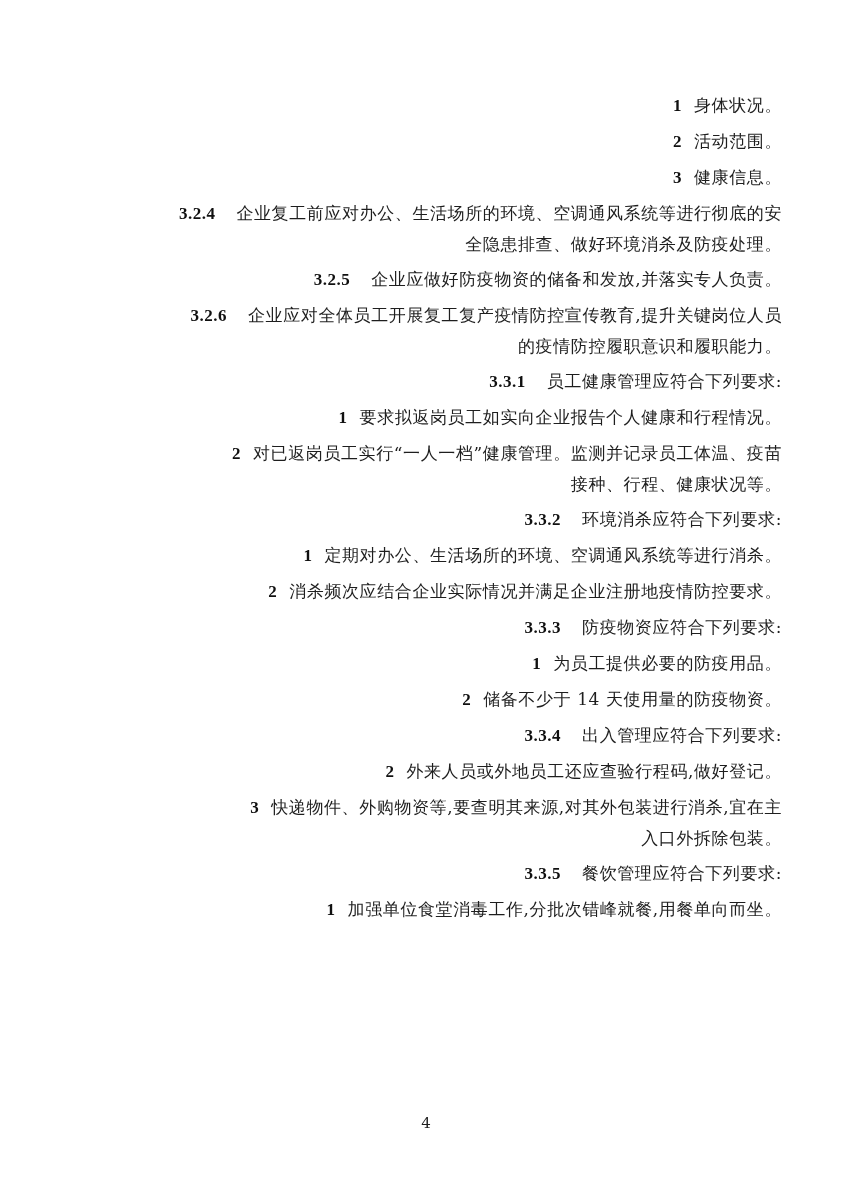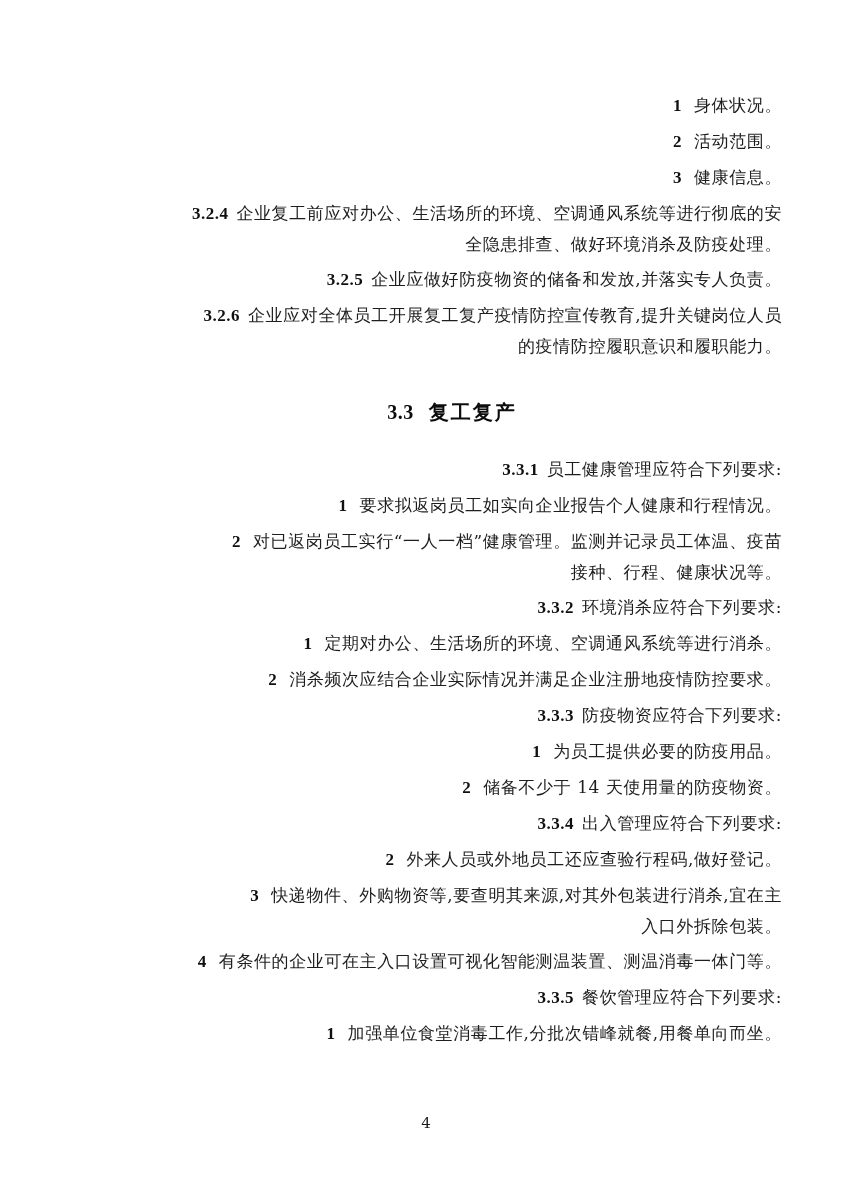--- a/index.html
+++ b/index.html
@@ -24,21 +24,21 @@
     line-height: 30px;
     letter-spacing: 0.6px;
     white-space: pre-line; 
     text-align: right;
   }
   .num {
     font-weight: 700;
     color: #101010;
     font-family: "Liberation Serif", "DejaVu Serif", serif;
     letter-spacing: 0.5px;
-    margin-right: 8px;
+    margin-right: 21px;
   }
   .li .num {
     margin-left: 41px;
     margin-right: 12px;
   }
   h2 {
     margin: 31px 0 22px 0;
     text-align: center;
     font-size: 20px;
     line-height: 40px;
@@ -71,33 +71,31 @@
 <div class="page">
   <div class="content">
     <p class="li"><span class="num">1</span><span>身体状况。</span></p>
     <p class="li"><span class="num">2</span><span>活动范围。</span></p>
     <p class="li"><span class="num">3</span><span>健康信息。</span></p>
     <p class="sec"><span class="num">3.2.4</span><span>企业复工前应对办公、生活场所的环境、空调通风系统等进行彻底的安
 全隐患排查、做好环境消杀及防疫处理。</span></p>
     <p class="sec"><span class="num">3.2.5</span><span>企业应做好防疫物资的储备和发放,并落实专人负责。</span></p>
     <p class="sec"><span class="num">3.2.6</span><span>企业应对全体员工开展复工复产疫情防控宣传教育,提升关键岗位人员
 的疫情防控履职意识和履职能力。</span></p>
-    <h2><span class="hnum">3.3</span><span class="htitle">复工复产</span></h2>
     <p class="sec"><span class="num">3.3.1</span><span>员工健康管理应符合下列要求:</span></p>
     <p class="li"><span class="num">1</span><span>要求拟返岗员工如实向企业报告个人健康和行程情况。</span></p>
     <p class="li"><span class="num">2</span><span>对已返岗员工实行“一人一档”健康管理。监测并记录员工体温、疫苗
 接种、行程、健康状况等。</span></p>
     <p class="sec"><span class="num">3.3.2</span><span>环境消杀应符合下列要求:</span></p>
     <p class="li"><span class="num">1</span><span>定期对办公、生活场所的环境、空调通风系统等进行消杀。</span></p>
     <p class="li"><span class="num">2</span><span>消杀频次应结合企业实际情况并满足企业注册地疫情防控要求。</span></p>
     <p class="sec"><span class="num">3.3.3</span><span>防疫物资应符合下列要求:</span></p>
     <p class="li"><span class="num">1</span><span>为员工提供必要的防疫用品。</span></p>
     <p class="li"><span class="num">2</span><span>储备不少于 14 天使用量的防疫物资。</span></p>
     <p class="sec"><span class="num">3.3.4</span><span>出入管理应符合下列要求:</span></p>
     <p class="li"><span class="num">2</span><span>外来人员或外地员工还应查验行程码,做好登记。</span></p>
     <p class="li"><span class="num">3</span><span>快递物件、外购物资等,要查明其来源,对其外包装进行消杀,宜在主
 入口外拆除包装。</span></p>
-    <p class="li"><span class="num">4</span><span>有条件的企业可在主入口设置可视化智能测温装置、测温消毒一体门等。</span></p>
     <p class="sec"><span class="num">3.3.5</span><span>餐饮管理应符合下列要求:</span></p>
     <p class="li"><span class="num">1</span><span>加强单位食堂消毒工作,分批次错峰就餐,用餐单向而坐。</span></p>
   </div>
   <div class="pagenum">4</div>
 </div>
 
 </body></html>

